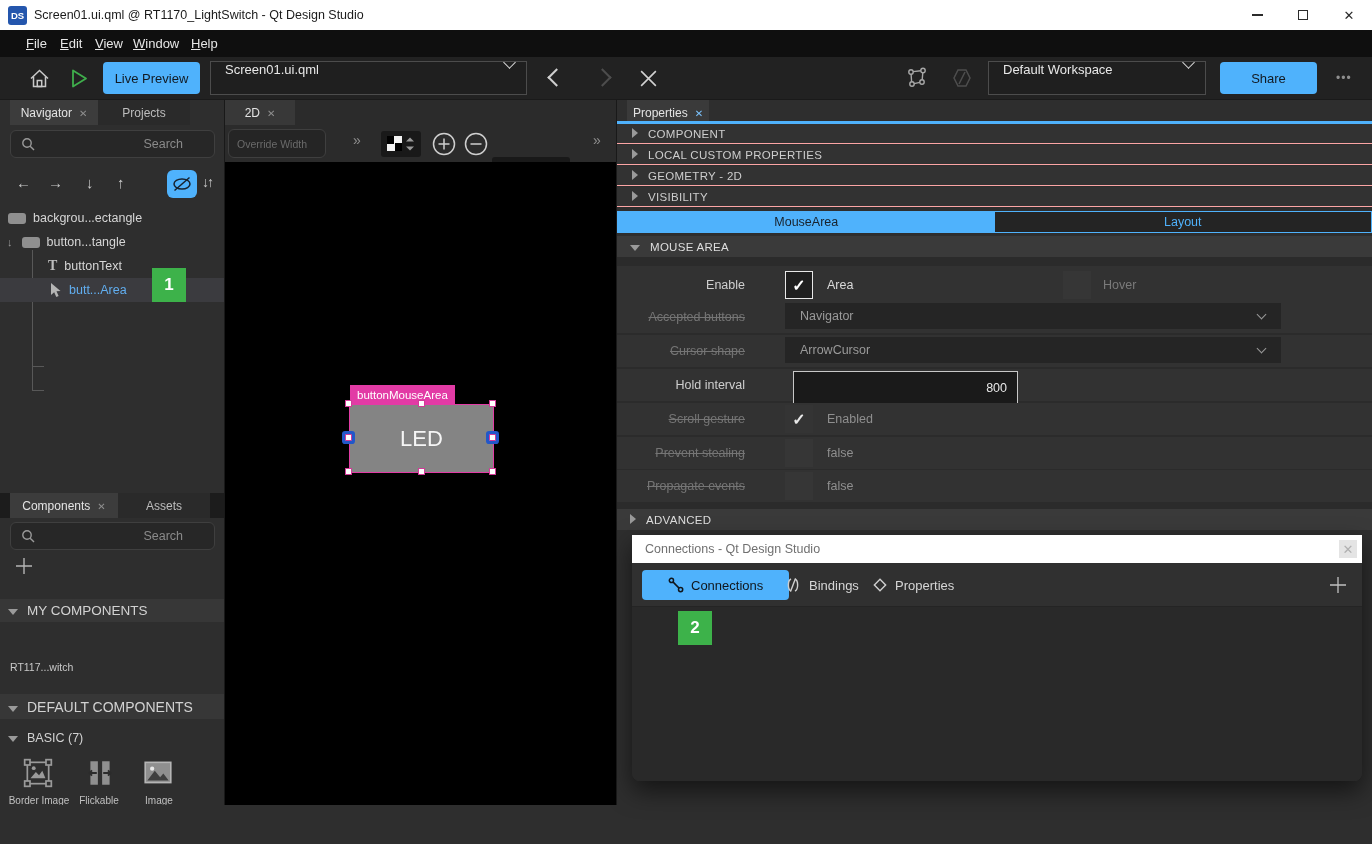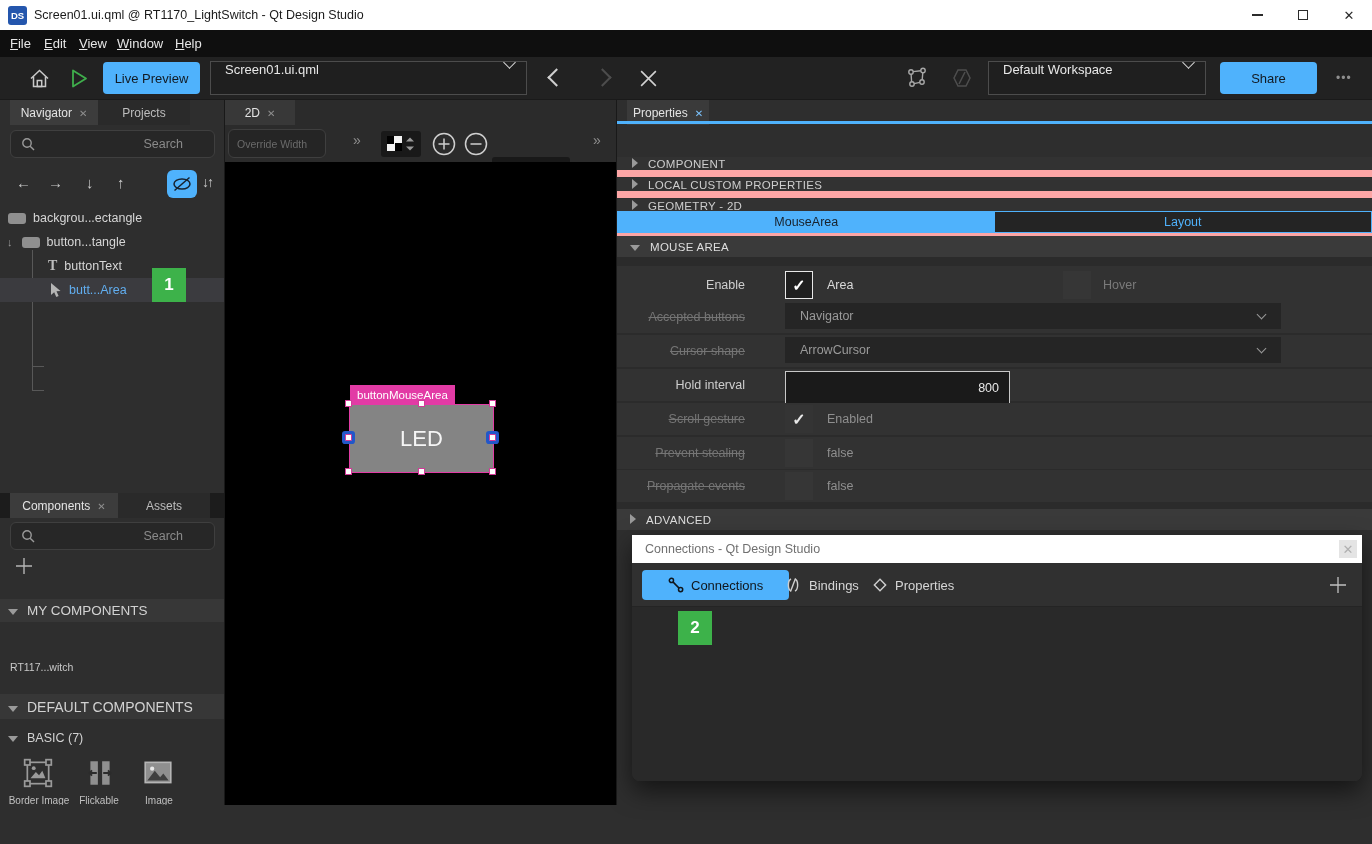--- a/index.html
+++ b/index.html
@@ -12,21 +12,21 @@
   .app-logo{left:8px;top:6px;width:19px;height:19px;background:#2456ad;color:#fff;border-radius:3px;
             font-size:9.5px;font-weight:bold;display:flex;align-items:center;justify-content:center;}
   .win-title{left:34px;top:0;height:30px;line-height:30px;font-size:12.5px;}
   .winbtn{top:0;width:46px;height:30px;display:flex;align-items:center;justify-content:center;color:#2b2b2b;}
   .gl-min{width:11px;height:1.4px;background:#2b2b2b;display:inline-block;}
   .gl-max{width:10px;height:10px;border:1.2px solid #2b2b2b;display:inline-block;}
   .gl-x::before{content:"\2715";font-size:13px;}
 
   
   .menubar{left:0;top:30px;width:1372px;height:27px;background:#0f0f0f;}
-  .menu-item{top:0;height:27px;line-height:27px;color:#e6e6e6;font-size:13px;display:inline-block;}
+  .menu-item{top:0;height:27px;line-height:27px;color:#e6e6e6;font-size:13px;display:inline-block;margin-left:16px;}
   .menu-item::first-letter{text-decoration:underline;}
 
   
   .toolbar{left:0;top:57px;width:1372px;height:43px;background:#222222;border-bottom:1px solid #1a1a1a;}
   .btn-blue{background:#4fb2fc;border-radius:4px;color:#121a22;display:flex;align-items:center;justify-content:center;font-size:13px;}
   .dd-box{border:1px solid #4c4c4c;border-radius:0;color:#e8e8e8;display:flex;background:#1f1f1f;}
   .dd-box .lbl{padding-left:14px;flex:1;font-size:13px;}
   .chev{display:inline-block;width:9px;height:9px;border-right:1.8px solid #dcdcdc;border-bottom:1.8px solid #dcdcdc;transform:rotate(45deg);margin-top:-4px;}
   .chev.sm{width:7px;height:7px;border-width:1.5px;border-color:#9a9a9a;}
   .chev-wrap{width:34px;display:flex;justify-content:center;}
@@ -78,39 +78,39 @@
   .spin::after{content:"";position:absolute;bottom:0;left:0;border-left:4.5px solid transparent;border-right:4.5px solid transparent;border-top:4.5px solid #9a9a9a;}
   .black-canvas{left:0;top:62px;width:392px;height:643px;background:#000;}
   .sel-label{background:#e23ba5;color:#fff;font-size:11.5px;display:flex;align-items:center;padding:0 7px;height:20px;}
   .sel-rect{background:#848484;border:1.5px solid #e23ba5;display:flex;align-items:center;justify-content:center;color:#f5f5f5;font-size:22px;}
   .handle{width:7px;height:7px;background:#fff;border:1px solid #d23a98;}
   .handle.anchor{box-shadow:0 0 0 3px #2257c9;border-radius:1px;}
 
   
   .right-panel{left:617px;top:100px;width:755px;height:705px;background:#2e2e2e;overflow:hidden;}
   .blue-line{background:#4fb2fc;}
-  .psec{left:0;width:755px;height:20px;background:#323232;border-bottom:7px solid #fca5a5;display:flex;align-items:center;gap:10px;padding-left:15px;font-size:11.5px;color:#cdcdcd;letter-spacing:.3px;margin-top:33px;}
+  .psec{left:0;width:755px;height:20px;background:#323232;border-bottom:1px solid #fca5a5;display:flex;align-items:center;gap:10px;padding-left:15px;font-size:11.5px;color:#cdcdcd;letter-spacing:.3px;}
   .subtabs{left:0;top:111px;width:755px;height:22px;border:1px solid #4fb2fc;display:flex;}
   .subtab{flex:1;display:flex;align-items:center;justify-content:center;font-size:12.5px;}
   .subtab.on{background:#4fb2fc;color:#18222c;}
   .subtab.off{background:#242424;color:#4fb2fc;}
   .gsec{left:0;width:755px;height:21px;background:#3a3a3a;display:flex;align-items:center;gap:10px;padding-left:13px;font-size:11.5px;color:#dedede;letter-spacing:.3px;}
   .prow{left:0;width:755px;background:#323232;}
   .prow-backdrop{left:0;width:755px;background:#2b2b2b;}
   .plabel{position:absolute;left:0;width:128px;text-align:right;font-size:12.5px;color:#cfcfcf;}
   .plabel.dis{color:#757575;text-decoration:line-through;}
   .checkbox{position:absolute;width:28px;height:28px;background:#363636;display:flex;align-items:center;justify-content:center;}
   .checkbox.checked-focus{background:#1f1f1f;border:1px solid #e8e8e8;}
   .checkbox.checked-focus::before{content:"\2713";color:#fff;font-size:16px;font-weight:bold;}
   .checkbox.checked::before{content:"\2713";color:#e8e8e8;font-size:16px;font-weight:bold;}
   .cbval{position:absolute;font-size:12.5px;color:#8f8f8f;}
   .cbval.on{color:#d9d9d9;}
   .pdrop{position:absolute;left:168px;width:496px;height:26px;background:#252525;display:flex;align-items:center;color:#9a9a9a;font-size:12.5px;}
   .pdrop .lbl{padding-left:15px;flex:1;}
-  .pinput{position:absolute;left:168px;width:225px;height:34px;background:#1a1a1a;border:1px solid #c8c8c8;}
+  .pinput{position:absolute;left:176px;width:225px;height:34px;background:#1a1a1a;border:1px solid #c8c8c8;}
   .pinput input{width:100%;height:100%;background:transparent;border:none;outline:none;color:#e8e8e8;text-align:right;padding-right:10px;font-size:12.5px;font-family:"Liberation Sans",sans-serif;}
 
   
   .conn-window{left:632px;top:535px;width:730px;height:246px;box-shadow:0 10px 24px rgba(0,0,0,.55);border-radius:0 0 8px 8px;text-align:center;}
   .conn-title{left:0;top:0;width:730px;height:28px;background:#ffffff;color:#707070;font-size:12.5px;display:flex;align-items:center;padding-left:13px;}
   .conn-close{position:absolute;right:5px;top:5px;width:18px;height:18px;background:#e4e4e4;color:#b0b0b0;font-size:10px;display:flex;align-items:center;justify-content:center;}
   .conn-tabs{left:0;top:28px;width:730px;height:44px;background:#303030;border-bottom:1px solid #242424;}
   .conn-tab{position:absolute;top:7px;height:30px;display:flex;align-items:center;gap:7px;font-size:13px;color:#d6d6d6;padding:0 26px;}
   .conn-tab.active{background:#4fb2fc;border-radius:4px;color:#10161c;}
   .conn-content{left:0;top:72px;width:730px;height:174px;background:#292929;border-radius:0 0 8px 8px;}

